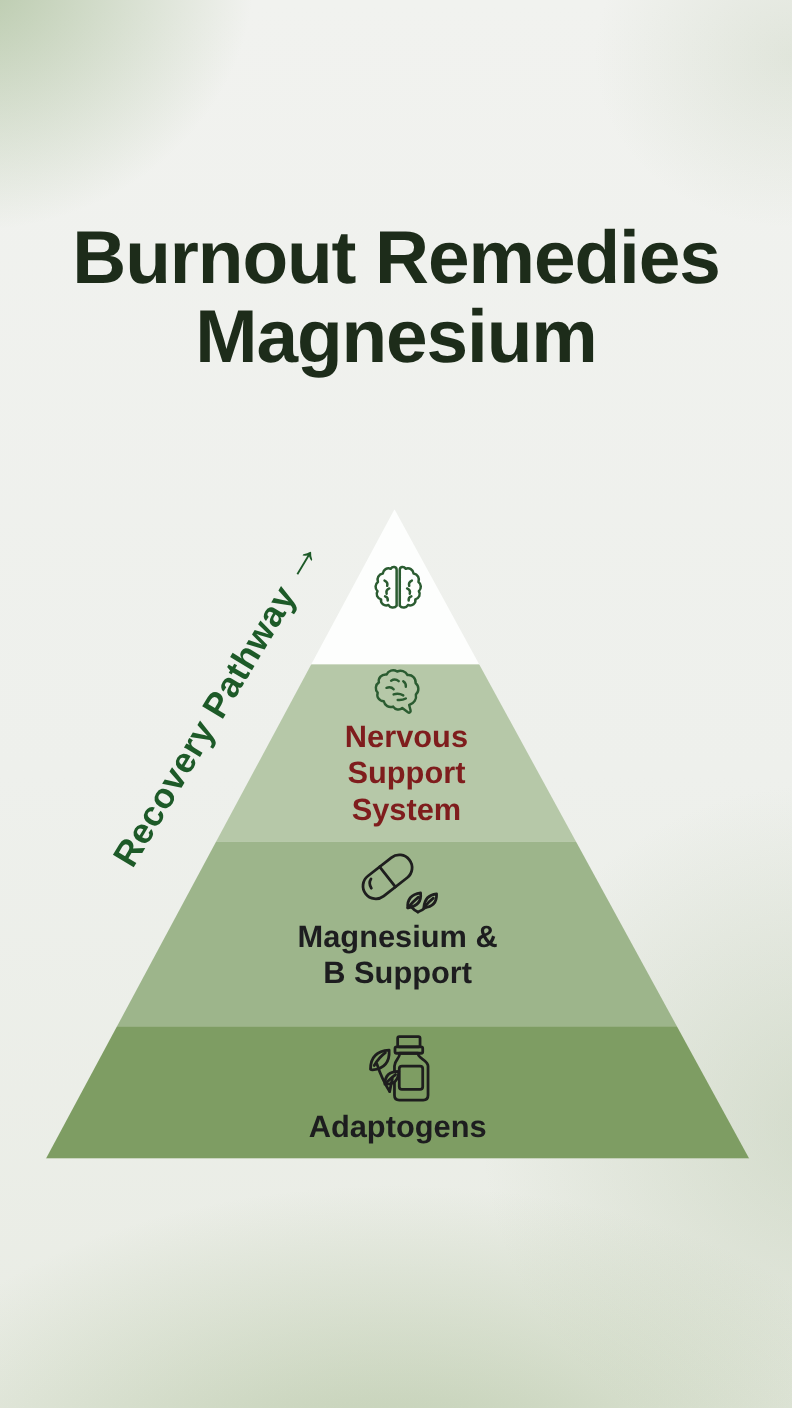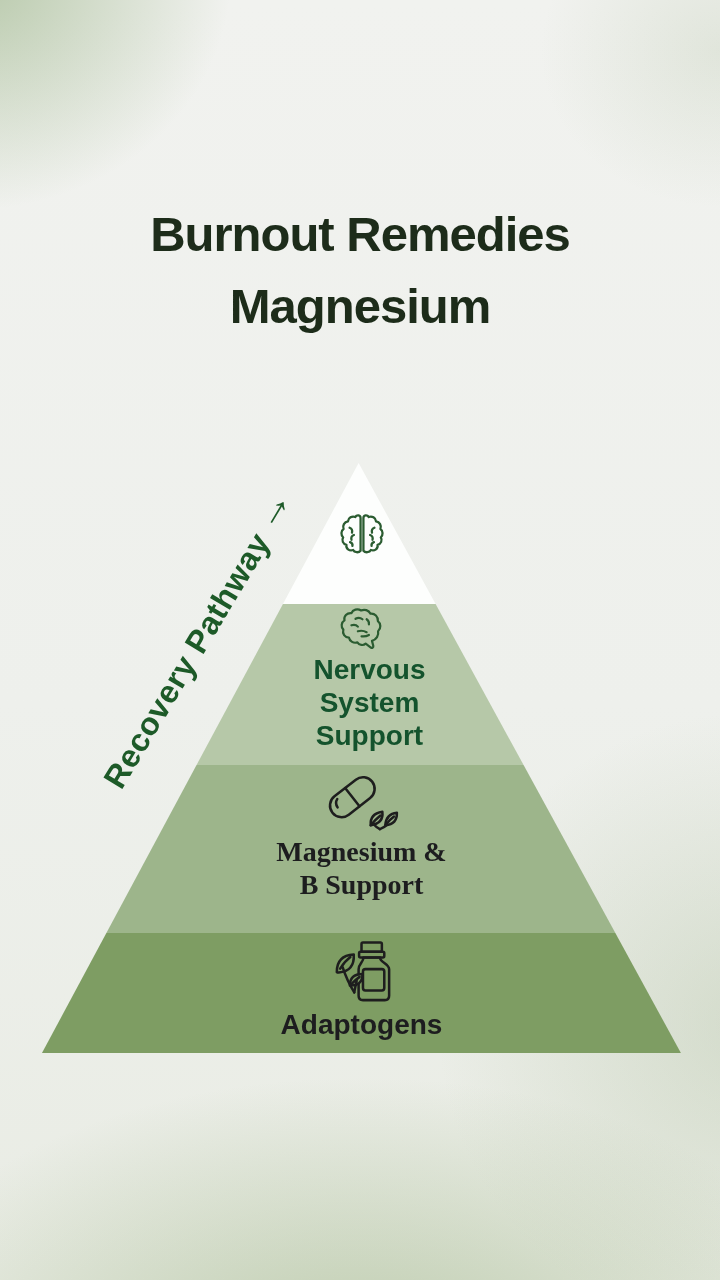--- a/index.html
+++ b/index.html
@@ -16,21 +16,21 @@
       radial-gradient(740px 430px at 50% 107%, rgba(138,166,110,0.48), rgba(138,166,110,0) 68%),
       radial-gradient(520px 520px at 104% 80%, rgba(150,172,130,0.28), rgba(150,172,130,0) 60%),
       radial-gradient(300px 260px at 100% 4%, rgba(150,172,130,0.18), rgba(150,172,130,0) 60%),
       linear-gradient(180deg,#f1f2ef 0%,#eef0ec 55%,#e9ece4 100%);
   }
 
   
   .title{
     position:absolute;top:198px;left:0;width:100%;
     text-align:center;
-    font-size:49px;line-height:72px;font-weight:800;
+    font-size:68px;line-height:72px;font-weight:800;
     letter-spacing:-1px;
   }
 
   
   .pathway{
     position:absolute;left:20px;top:617px;width:350px;height:40px;
     transform:rotate(-59deg);
     text-align:center;
     font-size:32px;font-weight:700;letter-spacing:0.5px;
     white-space:nowrap;
@@ -47,21 +47,21 @@
     position:absolute;left:35px;top:463px;width:653px;height:603px;
     clip-path:polygon(49.56% 0, 100% 100%, 0 100%);
     display:flex;flex-direction:column;
   }
   .tier{
     width:100%;
     display:flex;flex-direction:column;align-items:center;
   }
   .tier-1{height:141px;}
   .tier-2{height:161px;}
-  .tier-3{height:168px;font-family:Liberation Serif, serif;}
+  .tier-3{height:168px;}
   .tier-4{height:120px;}
   .tier-1 .icon{margin-top:50px;}
   .tier-2 .icon{margin-top:2px;}
   .tier-3 .icon{margin-top:6px;}
   .tier-4 .icon{margin-top:7px;}
   .tier-label{
     margin-top:2px;
     text-align:center;
     font-size:28px;line-height:33px;font-weight:600;
   }
@@ -104,24 +104,24 @@
       <span class="icon">
         <svg width="48" height="45" viewBox="0 0 52 48" fill="none" stroke-width="2.4" stroke-linecap="round" stroke-linejoin="round" style="stroke: rgb(43, 92, 49);">
           <path d="M25 4.5 C21 2 16 3.6 14.6 7.4 C9.6 6.8 6 10.8 7 15.2 C3.4 17.4 3 22.4 5.8 25.2 C4.4 29.6 7.4 33.6 11.8 33.8 C12.6 38 17 40.4 21 39 C23 42.2 27.4 42.8 30 40.4 L35.6 44.6 C37 45.6 38.6 44.4 38.2 42.8 L36.8 37.4 C41.6 36 44.4 31.4 43.4 27 C46.8 24 46.6 18.6 43.2 16 C43.6 11.2 39.8 7.4 35.2 8 C33.2 4 28.6 2.8 25 4.5 Z"></path>
           <path d="M19 13.5 q4 -2.5 7.5 0.5"></path>
           <path d="M31 14 q3 2 2.5 5.5"></path>
           <path d="M14.5 20.5 q4.5 -1.5 7 1.5"></path>
           <path d="M21.5 27 q5 -1.5 9.5 1"></path>
           <path d="M25.5 32.5 q4.5 0.5 8 -1.5"></path>
         </svg>
       </span>
-      <div class="tier-label" style="color: #14532d; margin-left: 16px;">
+      <div class="tier-label" style="color: #7f1d1d; margin-left: 16px;">
         <div>Nervous</div>
+        <div>Support</div>
         <div>System</div>
-        <div>Support</div>
       </div>
     </div>
 
     <div class="tier tier-3" style="background-color: rgb(157, 181, 139);">
       <span class="icon">
         <svg width="86" height="62" viewBox="0 0 88 64" fill="none" stroke-width="2.6" stroke-linecap="round" stroke-linejoin="round" style="stroke: rgb(30, 30, 30);">
           <g transform="rotate(-38 34 27)">
             <rect x="8" y="15" width="52" height="24" rx="12"></rect>
             <line x1="34" y1="15" x2="34" y2="39"></line>
             <path d="M15.5 26 q0.5 -5.5 5 -7"></path>

